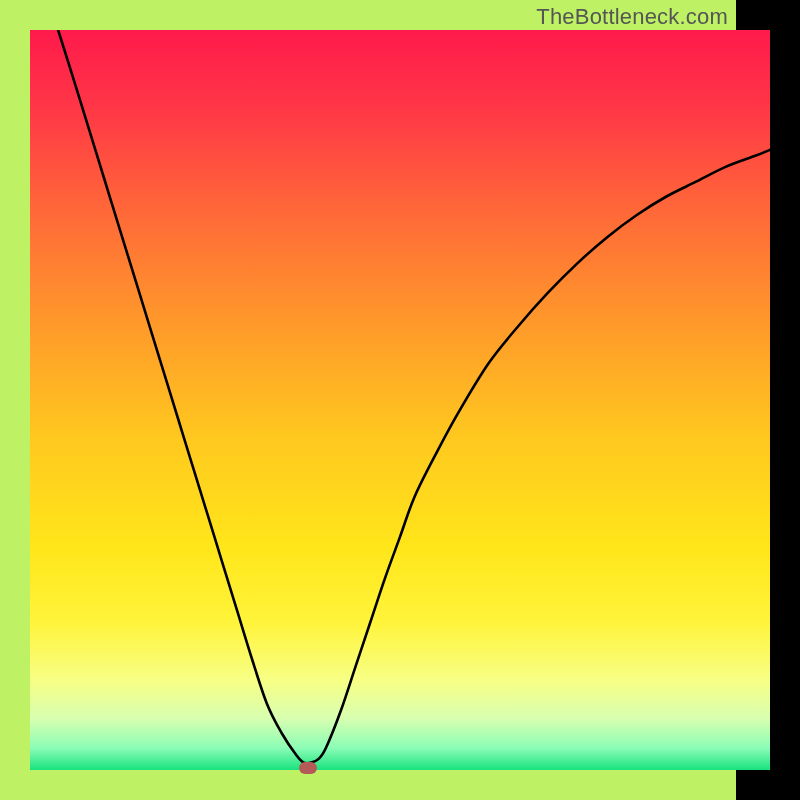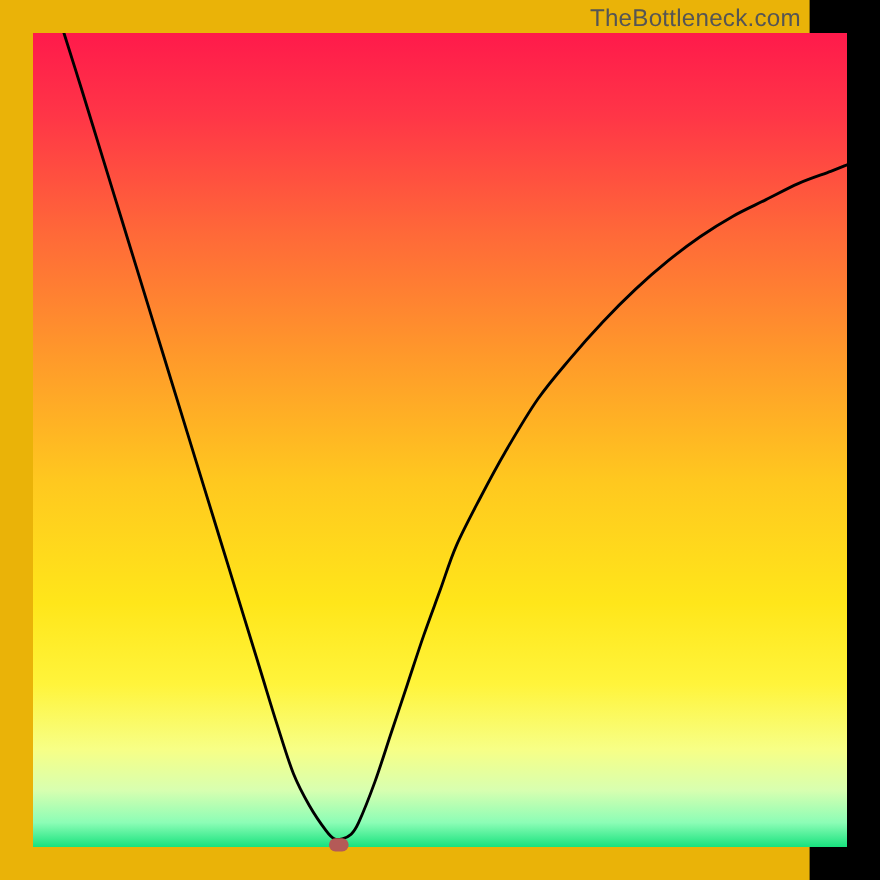--- a/index.html
+++ b/index.html
@@ -9,21 +9,21 @@
     height: 800px;
     background: #000;
     overflow: hidden;
   }
   .frame {
     position: absolute;
     left: 0;
     top: 0;
     width: 736px;
     height: 800px;
-    background: #eab308;
+    background: #bef264;
   }
   .plot {
     position: absolute;
     left: 30px;
     top: 30px;
     width: 740px;
     height: 740px;
   }
   .watermark {
     position: absolute;

